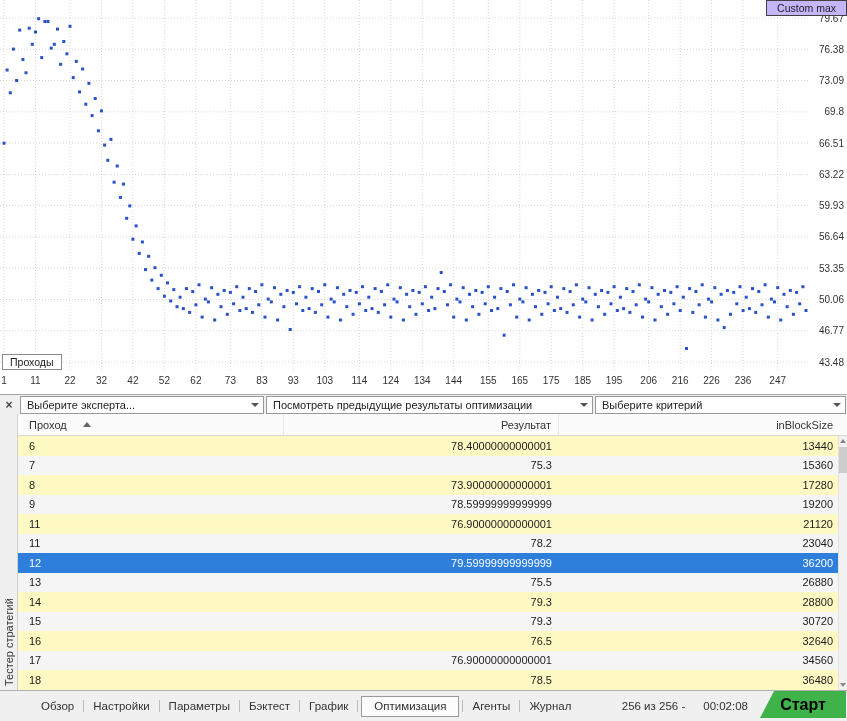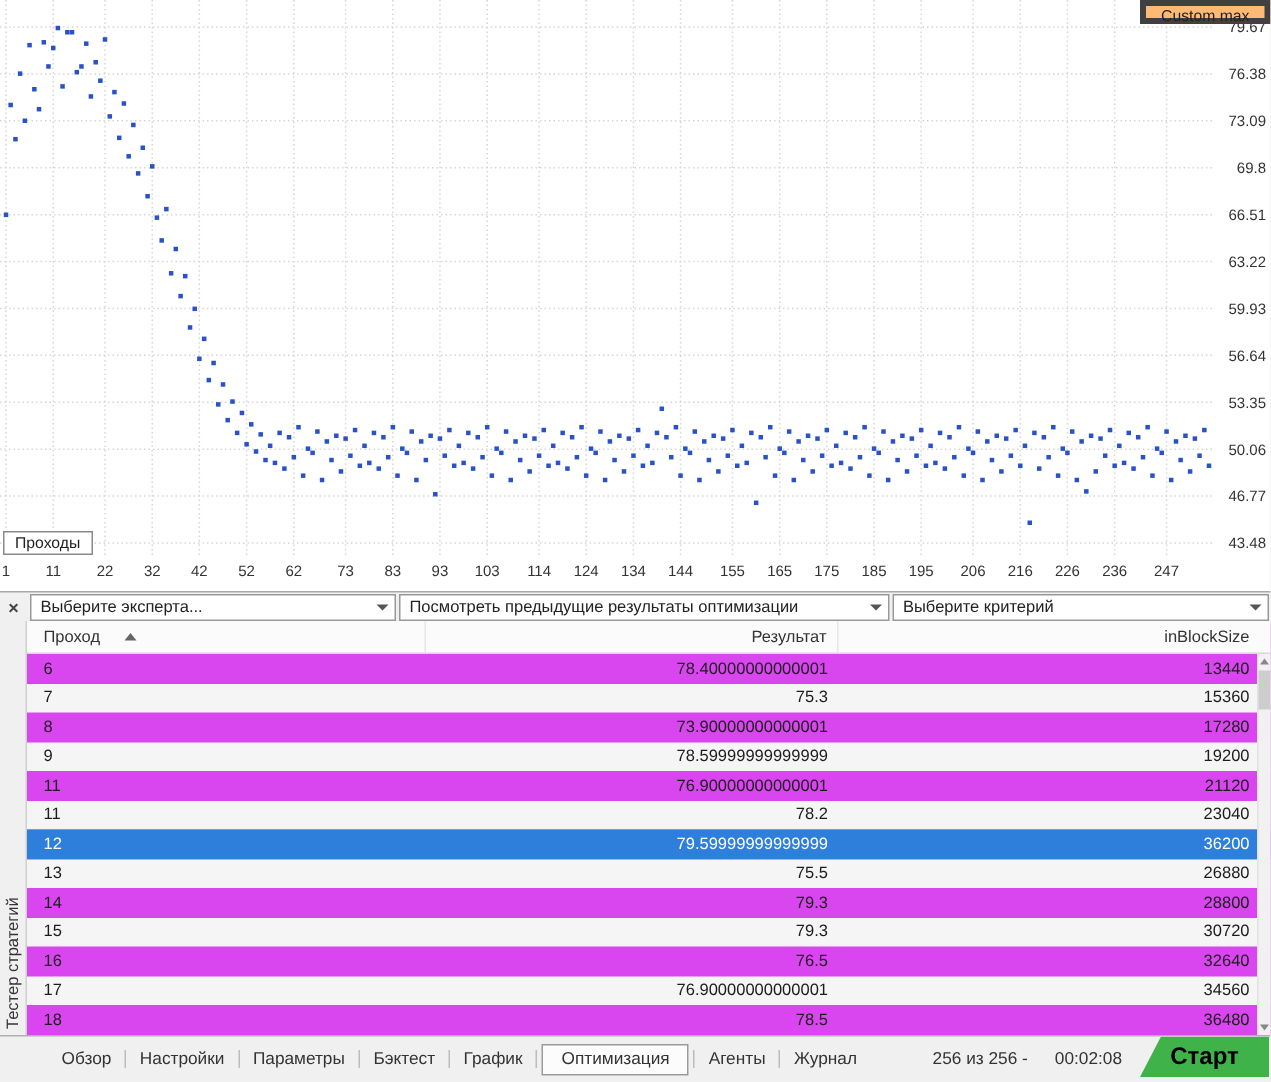--- a/index.html
+++ b/index.html
@@ -7,21 +7,21 @@
     font-family:"Liberation Sans","DejaVu Sans",sans-serif; }
   .app { width:847px; height:721px; display:flex; flex-direction:column; }
 
   
   .chart-area { position:relative; height:394px; background:#ffffff; flex:none; }
   #chart-svg { display:block; }
   #chart-svg text { font-family:"Liberation Sans","DejaVu Sans",sans-serif; }
   .grid { stroke:#d6d6d6; stroke-width:1; stroke-dasharray:1 2; }
   .ylab,.xlab { font-size:10px; fill:#333; }
   .corner-box { position:absolute; top:0; right:0; height:16px; line-height:14px;
-    background:#fdba74; border:4px solid #404040; padding:0 10px; font-size:10.5px; color:#222; }
+    background:#c4b5fd; border:1px solid #404040; padding:0 10px; font-size:10.5px; color:#222; }
   .passes-box { position:absolute; left:2px; bottom:24px; height:16px; line-height:14px;
     background:#fff; border:1px solid #8a8a8a; padding:0 7px; font-size:10.5px; color:#222; }
 
   
   .toolbar { height:20px; flex:none; display:flex; align-items:center;
     background:#f0f0f0; border-top:1px solid #a9a9a9; padding-right:1px; }
   .close-btn { width:18px; height:18px; flex:none; display:flex; align-items:center;
     justify-content:center; font-size:12px; font-weight:bold; color:#444; cursor:default; }
   .combo { height:18px; background:#fff; border:1px solid #999; display:flex; align-items:center;
     font-size:11px; color:#222; padding-left:6px; margin-left:2px; overflow:hidden; }
@@ -31,21 +31,21 @@
     border-right:4px solid transparent; border-top:4px solid #555; }
   .combo-1 { width:244px; }
   .combo-2 { width:327px; }
   .combo-3 { flex:1; }
 
   
   .lower { flex:1; display:flex; min-height:0; }
   .side-strip { width:18px; flex:none; background:#f0f0f0; border-right:1px solid #cfcfcf; position:relative; }
   .side-strip span { position:absolute; left:15px; bottom:4px; transform-origin:0 100%;
     transform:rotate(-90deg); white-space:nowrap; font-size:11px; color:#333; }
-  .table-area { flex:1; position:relative; display:flex; flex-direction:column; background:#d946ef; min-width:0; }
+  .table-area { flex:1; position:relative; display:flex; flex-direction:column; background:#fef9c3; min-width:0; }
   .thead { height:22px; flex:none; display:flex; align-items:center; background:#fbfbfb;
     border-bottom:1px solid #d8d8d8; font-size:11px; color:#333; }
   .hcell { height:100%; display:flex; align-items:center; border-right:1px solid #e6e6e6; }
   .h-pass { width:266px; padding-left:11px; }
   .h-result { width:275px; justify-content:flex-end; padding-right:7px; }
   .h-block { flex:1; justify-content:flex-end; padding-right:14px; border-right:none; }
   .sort-asc { width:0; height:0; border-left:4px solid transparent; border-right:4px solid transparent;
     border-bottom:5px solid #666; margin-left:16px; display:inline-block; }
   .tbody { flex:1; overflow:hidden; font-size:11px; color:#1c1c1c; }
   .trow { height:19.5px; display:flex; align-items:center; }

